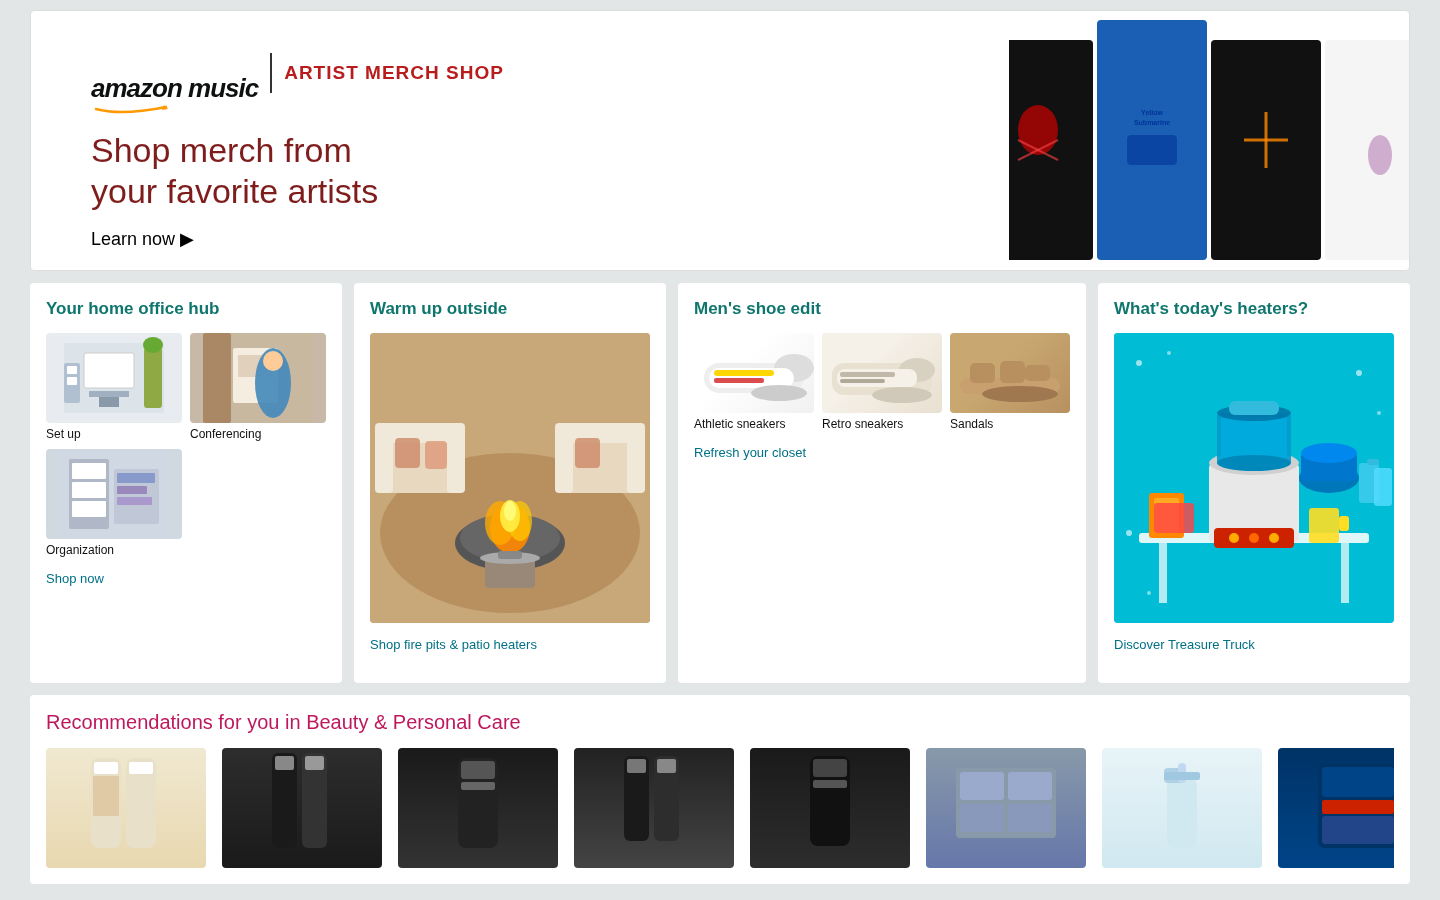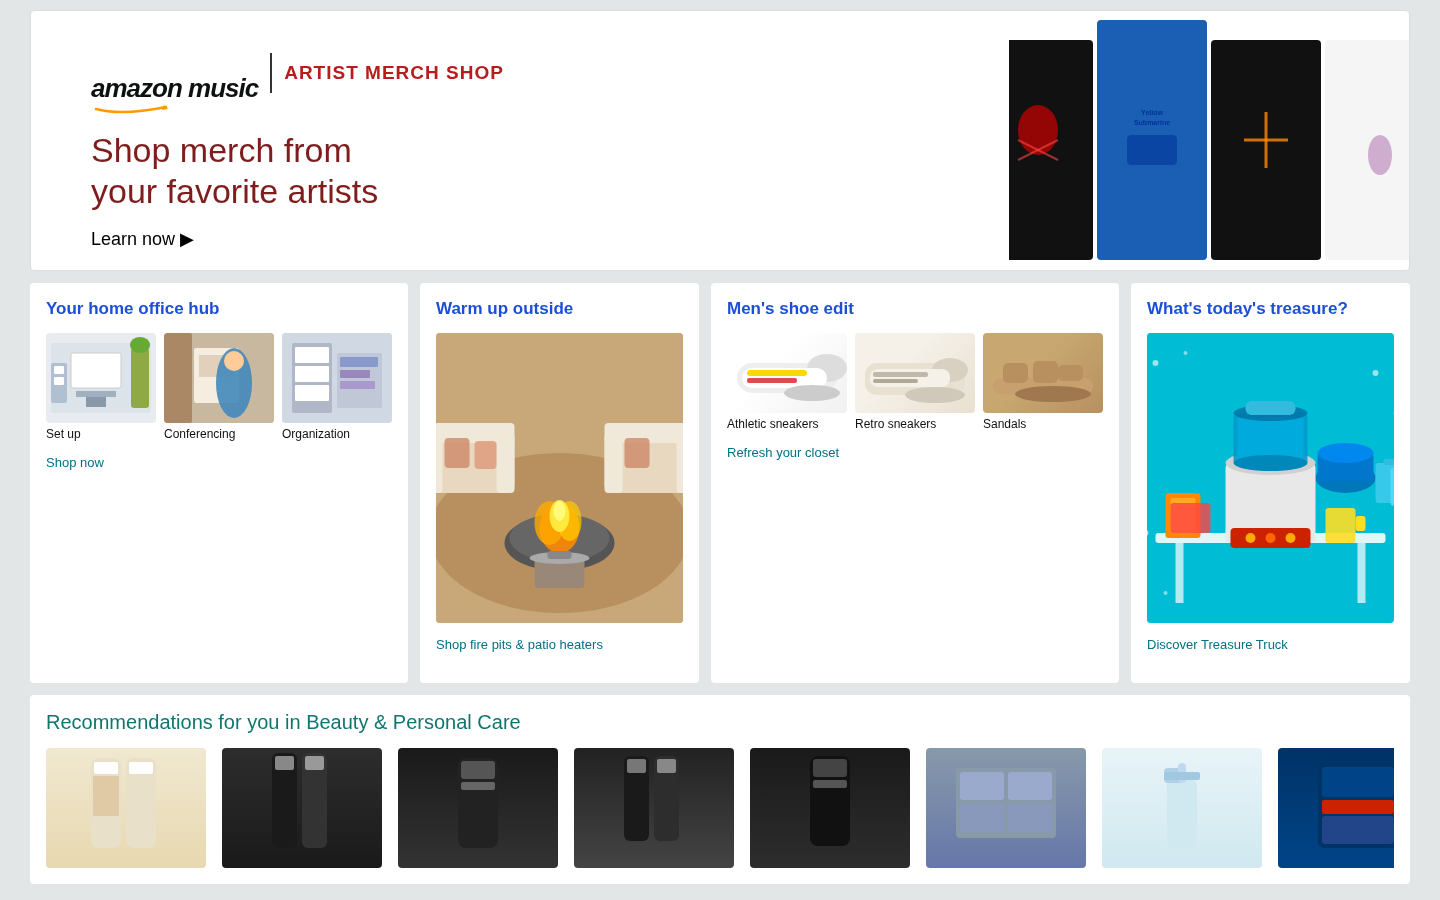--- a/index.html
+++ b/index.html
@@ -91,27 +91,27 @@
     .card {
       background: #fff;
       border-radius: 4px;
       padding: 16px;
       min-height: 400px;
     }
     .card-title {
       font-size: 17px;
       font-weight: 700;
       margin-bottom: 14px;
-      color: #1d4ed8;
+      color: #0f766e;
     }
 
     
     .home-office-grid {
       display: grid;
-      grid-template-columns: 1fr 1fr 1fr;
+      grid-template-columns: 1fr 1fr;
       gap: 8px;
       margin-bottom: 14px;
     }
     .home-office-item {}
     .img-placeholder {
       width: 100%;
       height: 90px;
       border-radius: 4px;
       display: flex;
       align-items: center;
@@ -195,21 +195,21 @@
     
     .recommendations-section {
       background: #fff;
       border-radius: 4px;
       padding: 16px;
     }
     .recommendations-title {
       font-size: 20px;
       font-weight: 400;
       margin-bottom: 14px;
-      color: #0f766e;
+      color: #be185d;
     }
     .products-row {
       display: flex;
       gap: 16px;
       overflow: hidden;
     }
     .product-item {
       min-width: 160px;
       flex: 1;
     }
@@ -423,21 +423,21 @@
               <ellipse cx="70" cy="61" rx="38" ry="8" fill="#a07850"></ellipse>
             </svg>
           </div>
           <div class="shoe-label">Sandals</div>
         </div>
       </div>
       <a class="card-link" href="#">Refresh your closet</a>
     </div>
 
     <div class="card">
-      <div class="card-title">What's today's treasure?</div>
+      <div class="card-title">What's today's heaters?</div>
       <div class="treasure-img">
         <svg width="100%" height="100%" viewBox="0 0 290 290" preserveAspectRatio="xMidYMid slice">
 
           <rect width="290" height="290" fill="#00bcd4"></rect>
 
           <circle cx="30" cy="30" r="3" fill="#fff" opacity="0.6"></circle>
           <circle cx="60" cy="20" r="2" fill="#fff" opacity="0.5"></circle>
           <circle cx="250" cy="40" r="3" fill="#fff" opacity="0.6"></circle>
           <circle cx="270" cy="80" r="2" fill="#fff" opacity="0.5"></circle>
           <circle cx="20" cy="200" r="3" fill="#fff" opacity="0.6"></circle>

